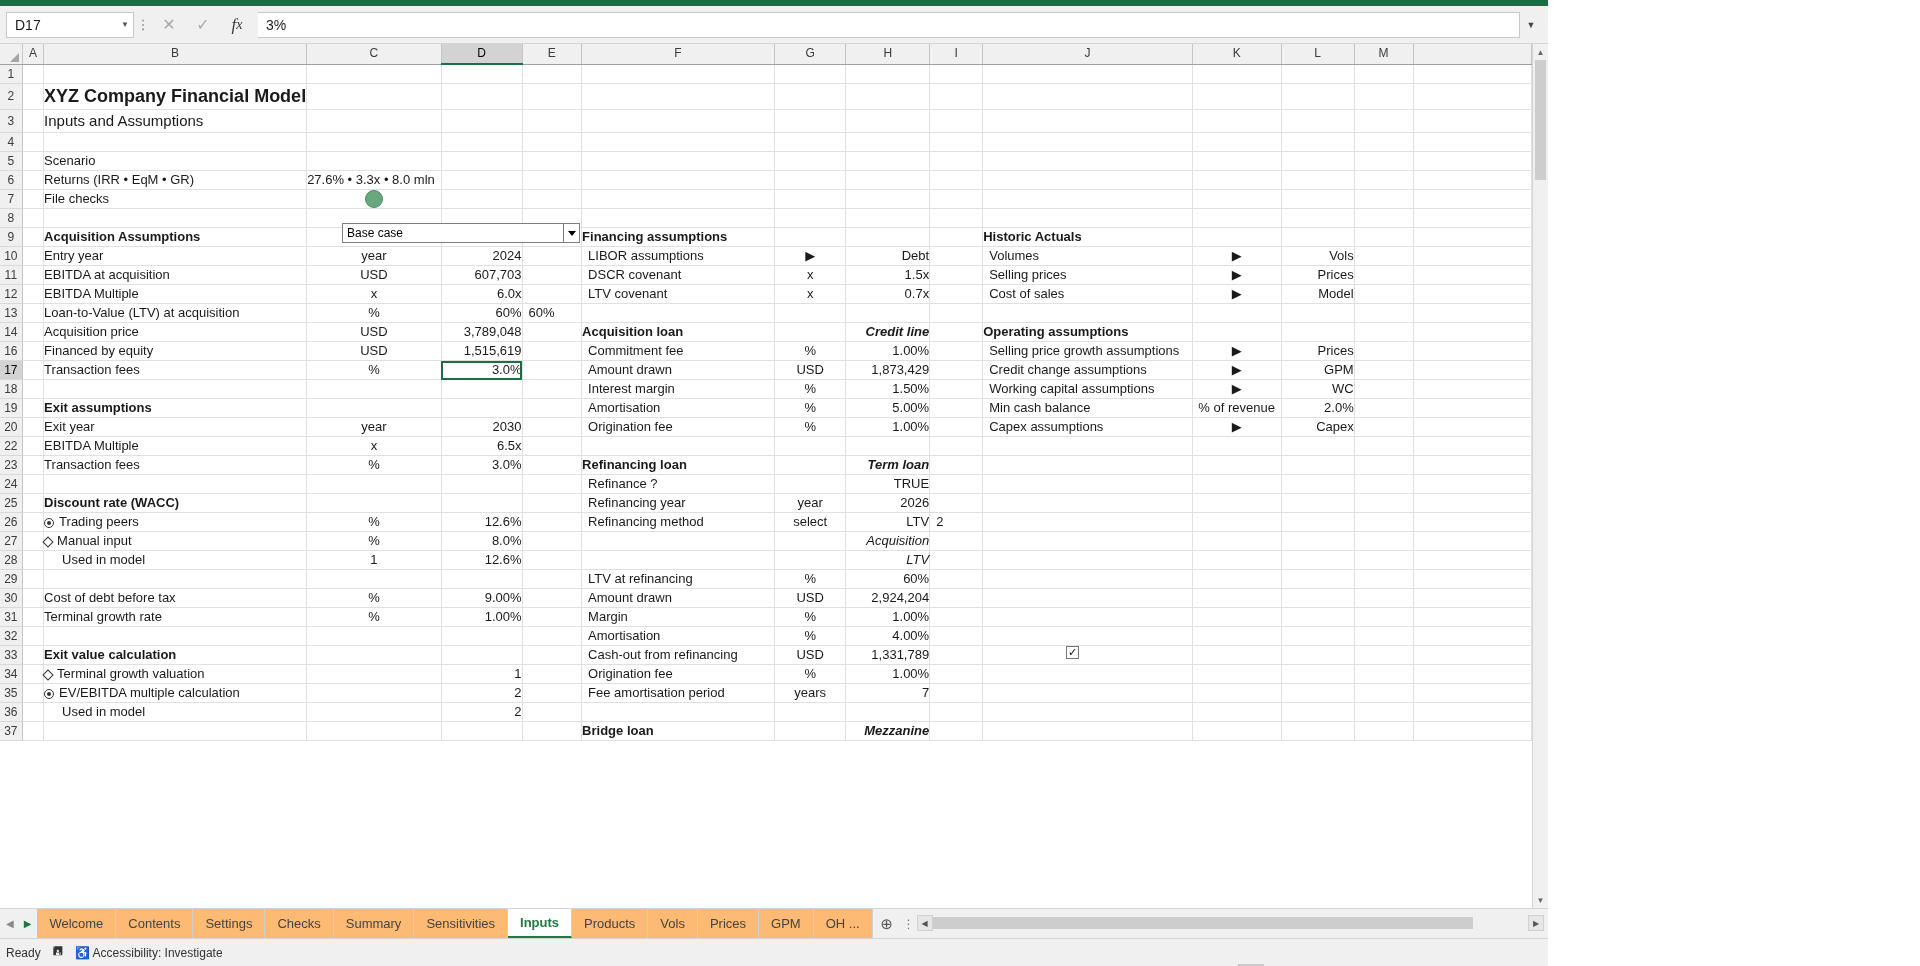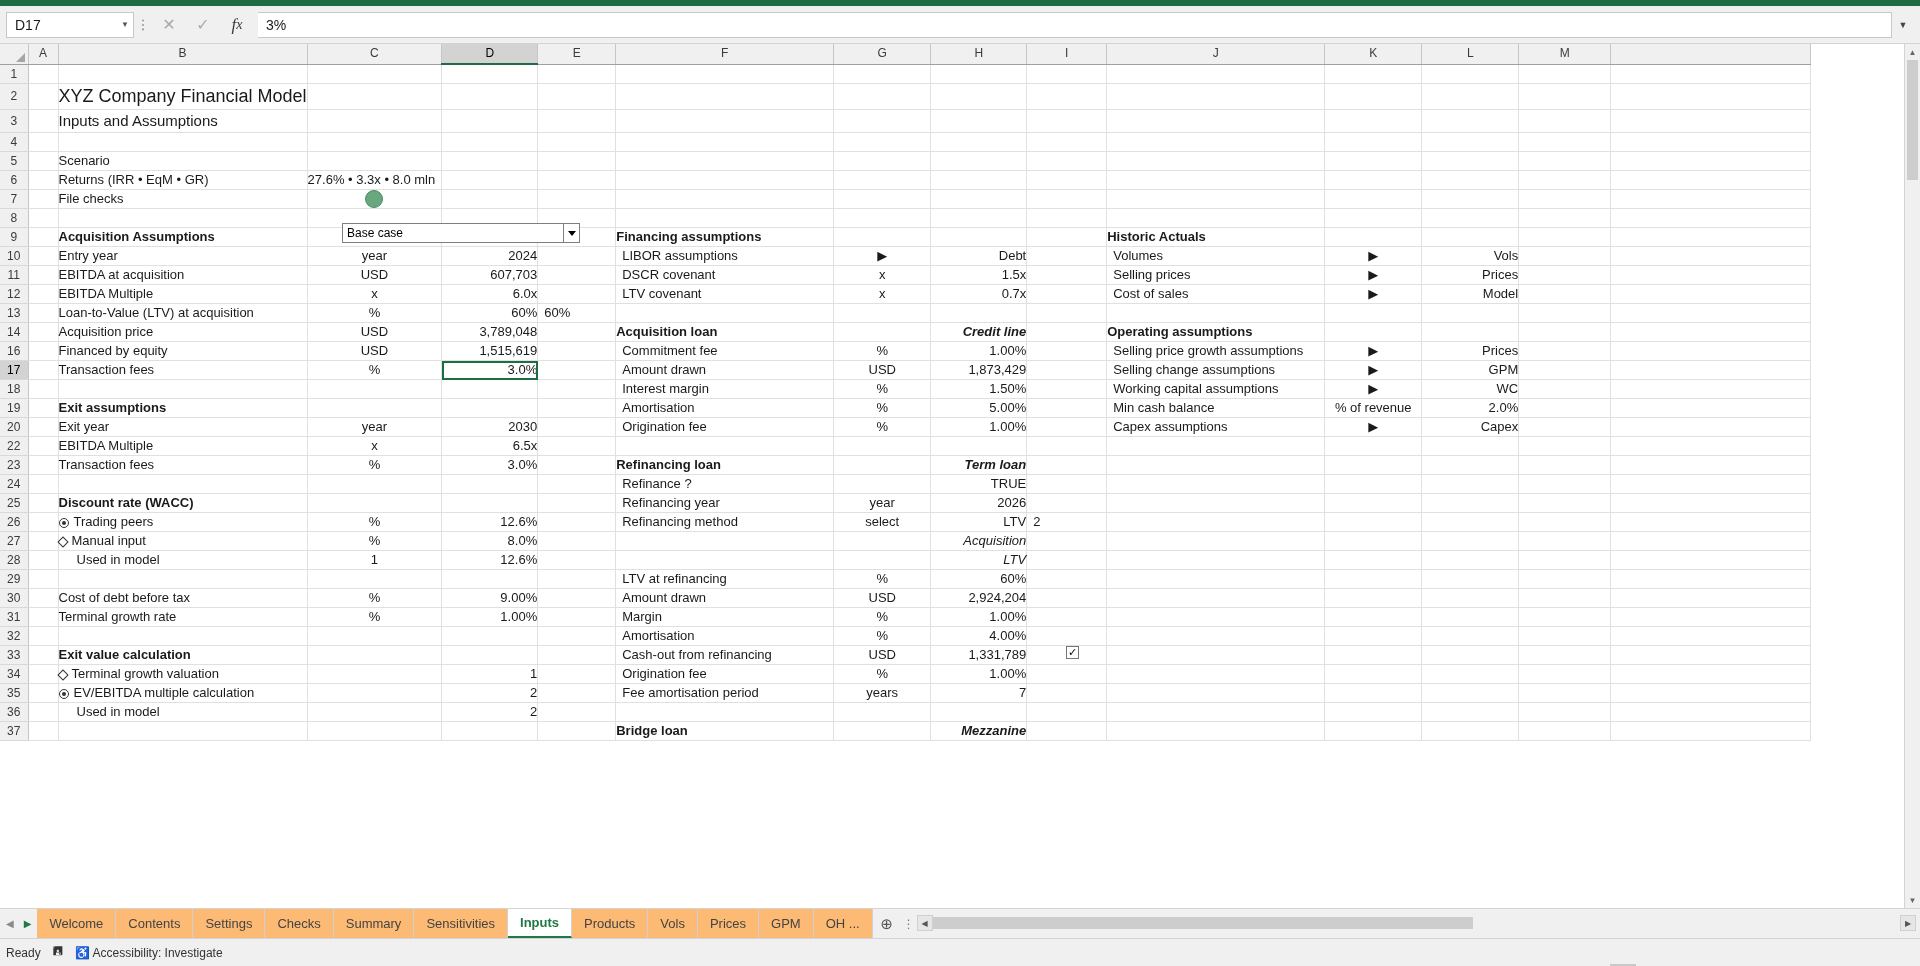--- a/index.html
+++ b/index.html
@@ -3,21 +3,21 @@
 <meta charset="utf-8">
 <style>
   * { box-sizing: border-box; }
   html, body {
     margin: 0; padding: 0;
     width: 1920px; height: 966px;
     overflow: hidden;
     font-family: "Liberation Sans", sans-serif;
     background: #ffffff;
   }
-  .app { width: 1920px; height: 966px; display: flex; flex-direction: column; position: relative; background:#fff; }
+  .app { width: 1548px; height: 966px; display: flex; flex-direction: column; position: relative; background:#fff; }
 
   
   .topbar-accent { height: 6px; background: #1e6c41; width: 100%; }
 
   
   .formula-bar {
     height: 38px; background: #f0f0f0; display: flex; align-items: center;
     padding: 0 6px; gap: 0; border-bottom: 1px solid #d4d4d4;
   }
   .namebox {
@@ -249,21 +249,21 @@
           <td class="cell"></td>
           <td class="cell"></td>
           <td class="cell"></td>
           <td class="cell"></td>
           <td class="cell"></td>
         </tr>
 
         <tr style="height:25px">
           <td class="rowhdr" style="height:25px;line-height:25px">2</td>
           <td class="cell"></td>
-          <td class="cell" style="font-size:18px;font-weight:normal;height:25px;line-height:25px">XYZ Company Financial Model</td>
+          <td class="cell" style="font-size:18px;font-weight:bold;height:25px;line-height:25px">XYZ Company Financial Model</td>
           <td class="cell"></td>
           <td class="cell"></td>
           <td class="cell"></td>
           <td class="cell"></td>
           <td class="cell"></td>
           <td class="cell"></td>
           <td class="cell"></td>
           <td class="cell"></td>
           <td class="cell"></td>
           <td class="cell"></td>
@@ -512,21 +512,21 @@
           <td class="rowhdr" style="background:#d3d3d3;color:#000">17</td>
           <td class="cell blk-l blk-b"></td>
           <td class="cell blk-b">Transaction fees</td>
           <td class="cell c blk-b">%</td>
           <td class="cell r inp selcell">3.0%</td>
           <td class="cell"></td>
           <td class="cell blk-l" style="padding-left:6px">Amount drawn</td>
           <td class="cell c">USD</td>
           <td class="cell r blk-r">1,873,429</td>
           <td class="cell"></td>
-          <td class="cell blk-l" style="padding-left:6px">Selling change assumptions</td>
+          <td class="cell blk-l" style="padding-left:6px">Credit change assumptions</td>
           <td class="cell c arrow">▶</td>
           <td class="cell r blk-r">GPM</td>
           <td class="cell"></td>
           <td class="cell"></td>
         </tr>
 
         <tr>
           <td class="rowhdr">18</td>
           <td class="cell"></td>
           <td class="cell"></td>

